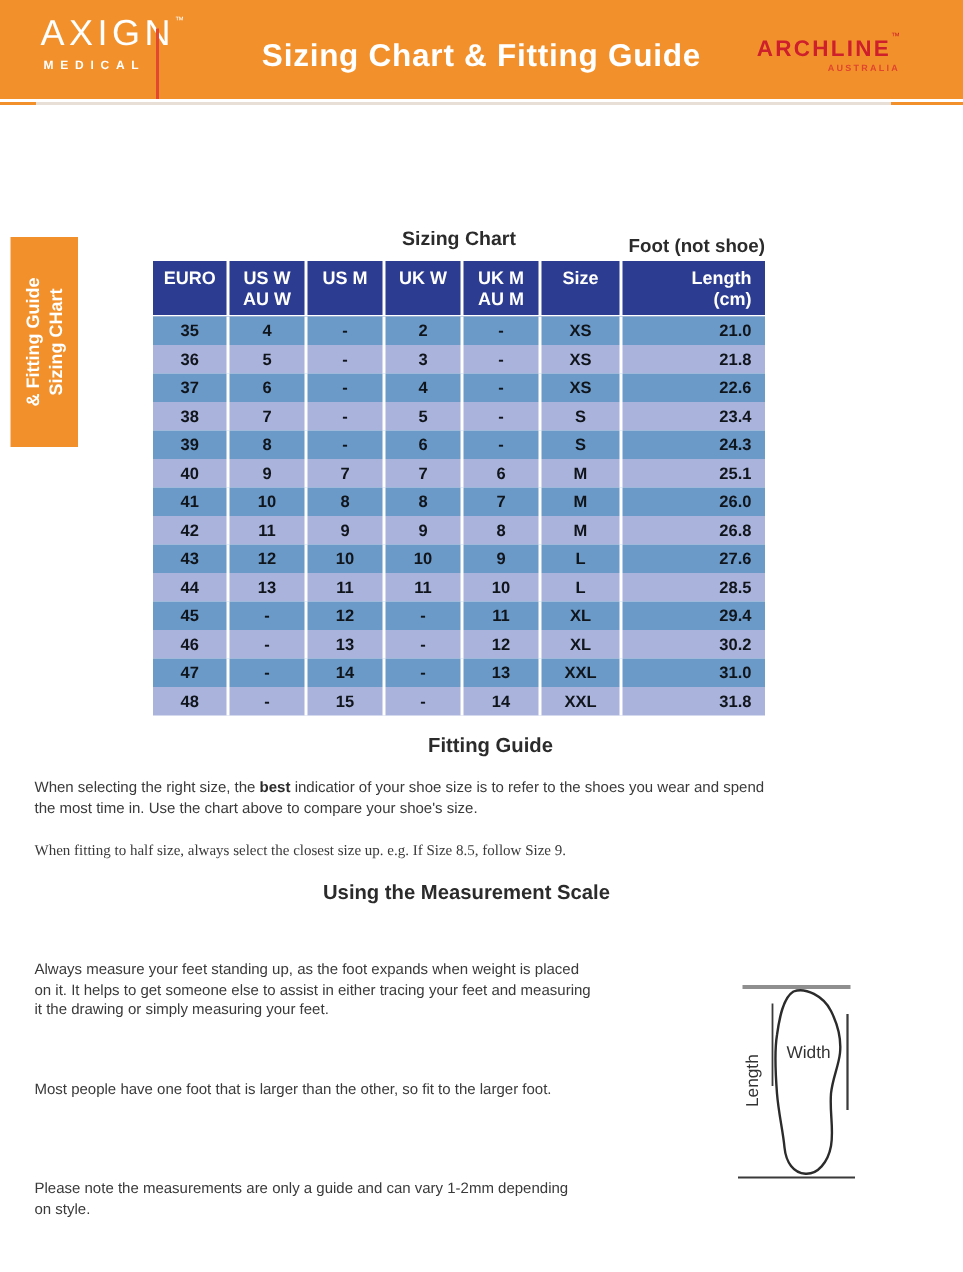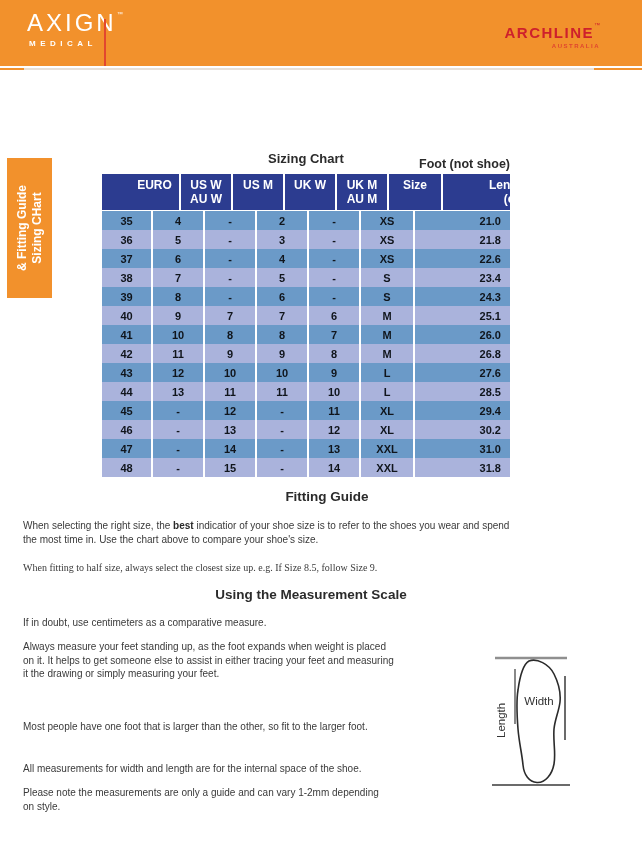--- a/index.html
+++ b/index.html
@@ -28,21 +28,21 @@
   .side-tab-text { position:absolute; left:50%; top:50%; transform:translate(-50%,-50%) rotate(-90deg);
     white-space:nowrap; color:#fff; font-weight:bold; font-size:12px; line-height:15px; text-align:center; }
   
   .sizing-chart-title { position:absolute; left:102px; top:151px; width:408px; text-align:center;
     font-size:13px; font-weight:bold; color:#2b2b2b; }
   .foot-note-label { position:absolute; left:360px; top:157px; width:150px; text-align:right;
     font-size:12.5px; font-weight:bold; color:#2b2b2b; }
   
   .sizing-table { position:absolute; left:102px; top:174px; width:408px; }
   .thead { display:grid; grid-template-columns:51px 52px 52px 52px 52px 54px 95px;
-    background:#2C3C90; height:37px; border-bottom:1.5px solid #fff;padding-left:28px; }
+    background:#2C3C90; height:37px; border-bottom:1.5px solid #fff; }
   .th { color:#fff; font-weight:bold; font-size:12px; text-align:center; padding-top:4px; line-height:14px; }
   .th:not(:last-child) { border-right:2px solid #fff; }
   .th:last-child { text-align:right; padding-right:9px; }
   .tbody { width:408px;text-align:right; }
   .tr { display:grid; grid-template-columns:51px 52px 52px 52px 52px 54px 95px; height:19px; }
   .tr:nth-child(odd)  { background:#6B9AC8; }
   .tr:nth-child(even) { background:#AAB3DC; }
   .td { display:flex; align-items:center; justify-content:center;
     font-size:11px; font-weight:bold; color:#10151C; }
   .td:not(:last-child) { border-right:2px solid #fff; }
@@ -68,20 +68,21 @@
 <body>
 
 <div class="page">
 
   <div class="header-bar">
     <div class="axign-logo">
       <div class="axign-name"><span>AXIGN</span><span class="axign-tm">™</span></div>
       <div class="axign-sub">MEDICAL</div>
       <div class="axign-line"></div>
     </div>
+    <div class="page-title">Sizing Chart &amp; Fitting Guide</div>
     <div class="archline-logo">
       <div><span class="archline-name">ARCHLINE</span><span class="archline-tm">™</span></div>
       <div class="archline-sub">AUSTRALIA</div>
     </div>
   </div>
   <div class="header-divider"></div>
 
   <div class="side-tab">
     <div class="side-tab-text">
       <div>&amp; Fitting Guide</div>
@@ -252,26 +253,24 @@
         </div>
       </div>
   </div>
 
   <div class="h-center fitting-heading">Fitting Guide</div>
   <p class="para p1"><span>When selecting the right size, the </span><span class="bold-word">best</span><span> indicatior of your shoe size is to refer to the shoes you wear and spend
 the most time in. Use the chart above to compare your shoe's size.</span></p>
   <p class="para p2">When fitting to half size, always select the closest size up. e.g. If Size 8.5, follow Size 9.</p>
 
   <div class="h-center measure-heading">Using the Measurement Scale</div>
-  <p class="para p3">If in doubt, use centimeters as a comparative measure.</p>
   <p class="para p4">Always measure your feet standing up, as the foot expands when weight is placed
 on it. It helps to get someone else to assist in either tracing your feet and measuring
 it the drawing or simply measuring your feet.</p>
   <p class="para p5">Most people have one foot that is larger than the other, so fit to the larger foot.</p>
-  <p class="para p6">All measurements for width and length are for the internal space of the shoe.</p>
   <p class="para p7">Please note the measurements are only a guide and can vary 1-2mm depending
 on style.</p>
 
   <svg class="foot-diagram" viewBox="0 0 155 155" xmlns="http://www.w3.org/2000/svg">
     <line x1="12" y1="13" x2="84" y2="13" stroke="#8F8F8F" stroke-width="2.6"></line>
     <line x1="9" y1="140" x2="87" y2="140" stroke="#3A3A3A" stroke-width="1.3"></line>
     <line x1="32" y1="24" x2="32" y2="79" stroke="#3A3A3A" stroke-width="1.2"></line>
     <line x1="82" y1="31" x2="82" y2="95" stroke="#3A3A3A" stroke-width="1.5"></line>
     <path fill="none" stroke="#2B2B2B" stroke-width="1.6" d="M 46 16 C 54 13, 66 19, 71 29 C 75 37, 78 47, 77 57 C 76 66, 72 74, 71 84 C 70 97, 73 108, 71 119 C 69 130, 62 138, 54 137.5 C 46 137, 41 130, 40 120 C 39 109, 36 97, 35 84 C 34 71, 33 57, 35 45 C 36.5 34, 39 20, 46 16 Z"></path>
     <text x="56" y="60" text-anchor="middle" font-size="11.5" fill="#333333">Width</text>

